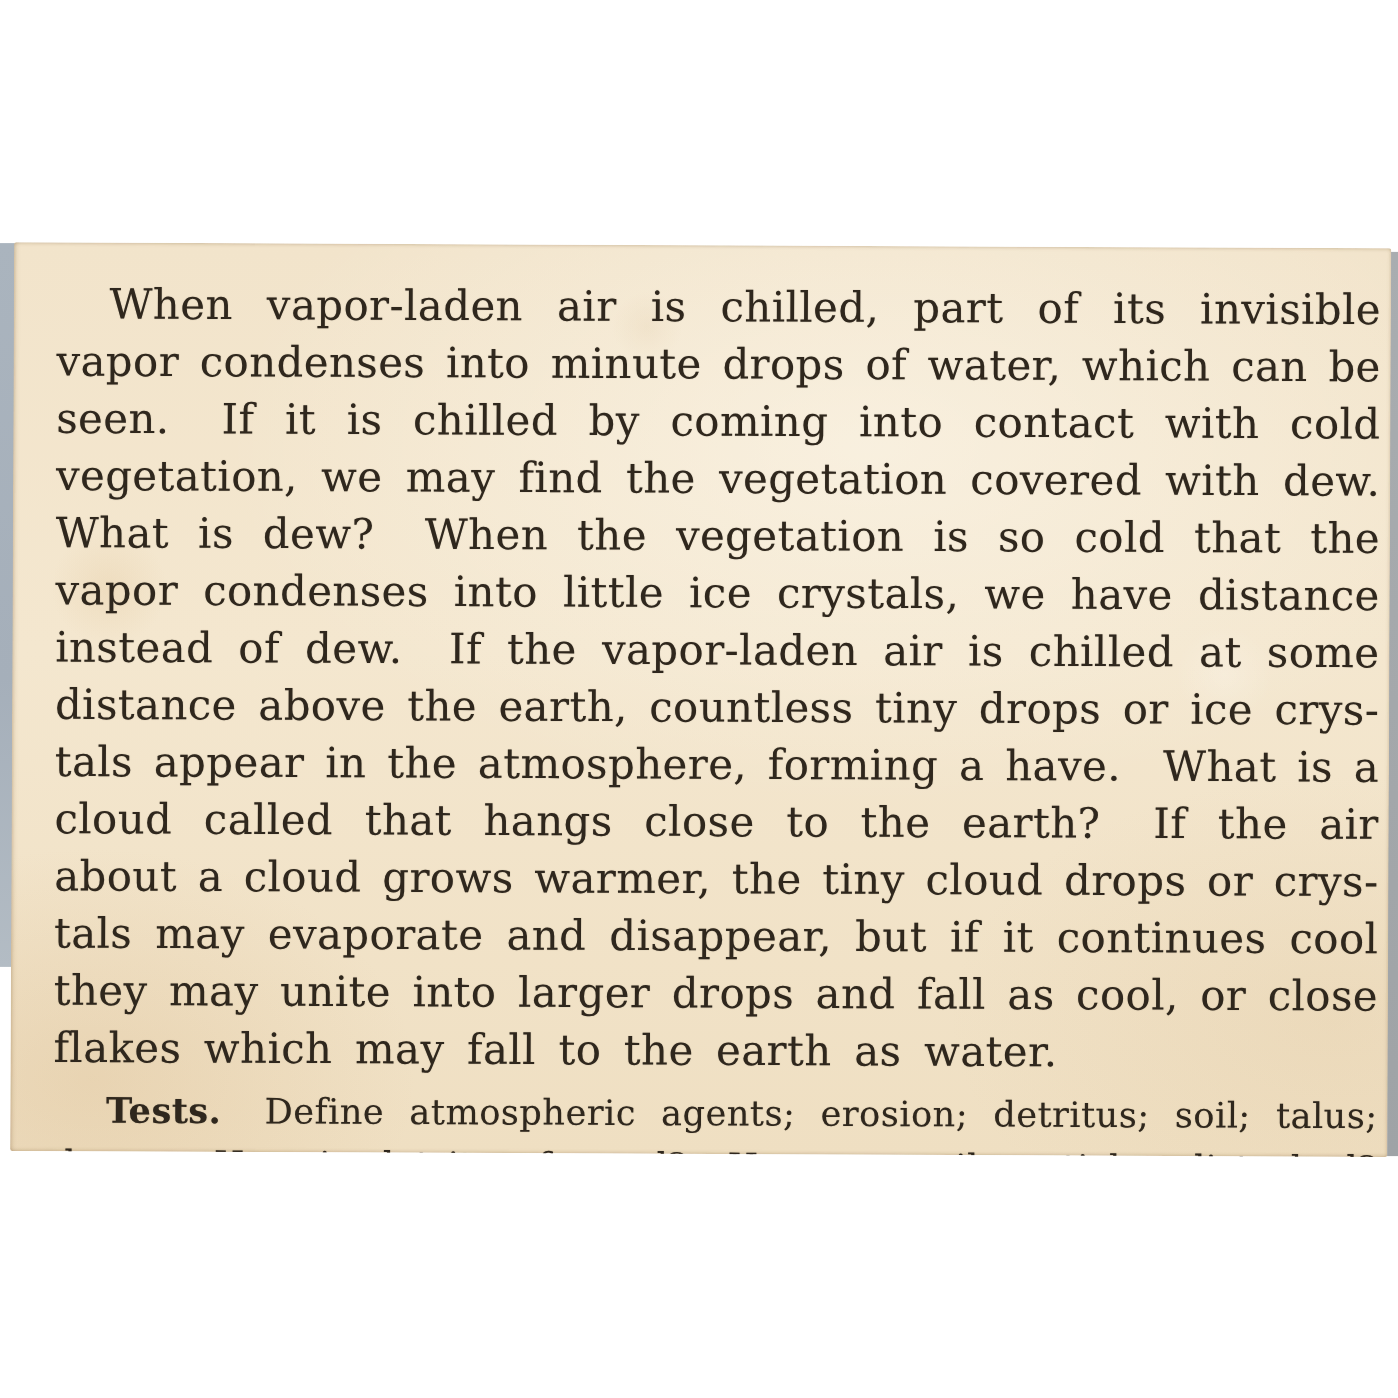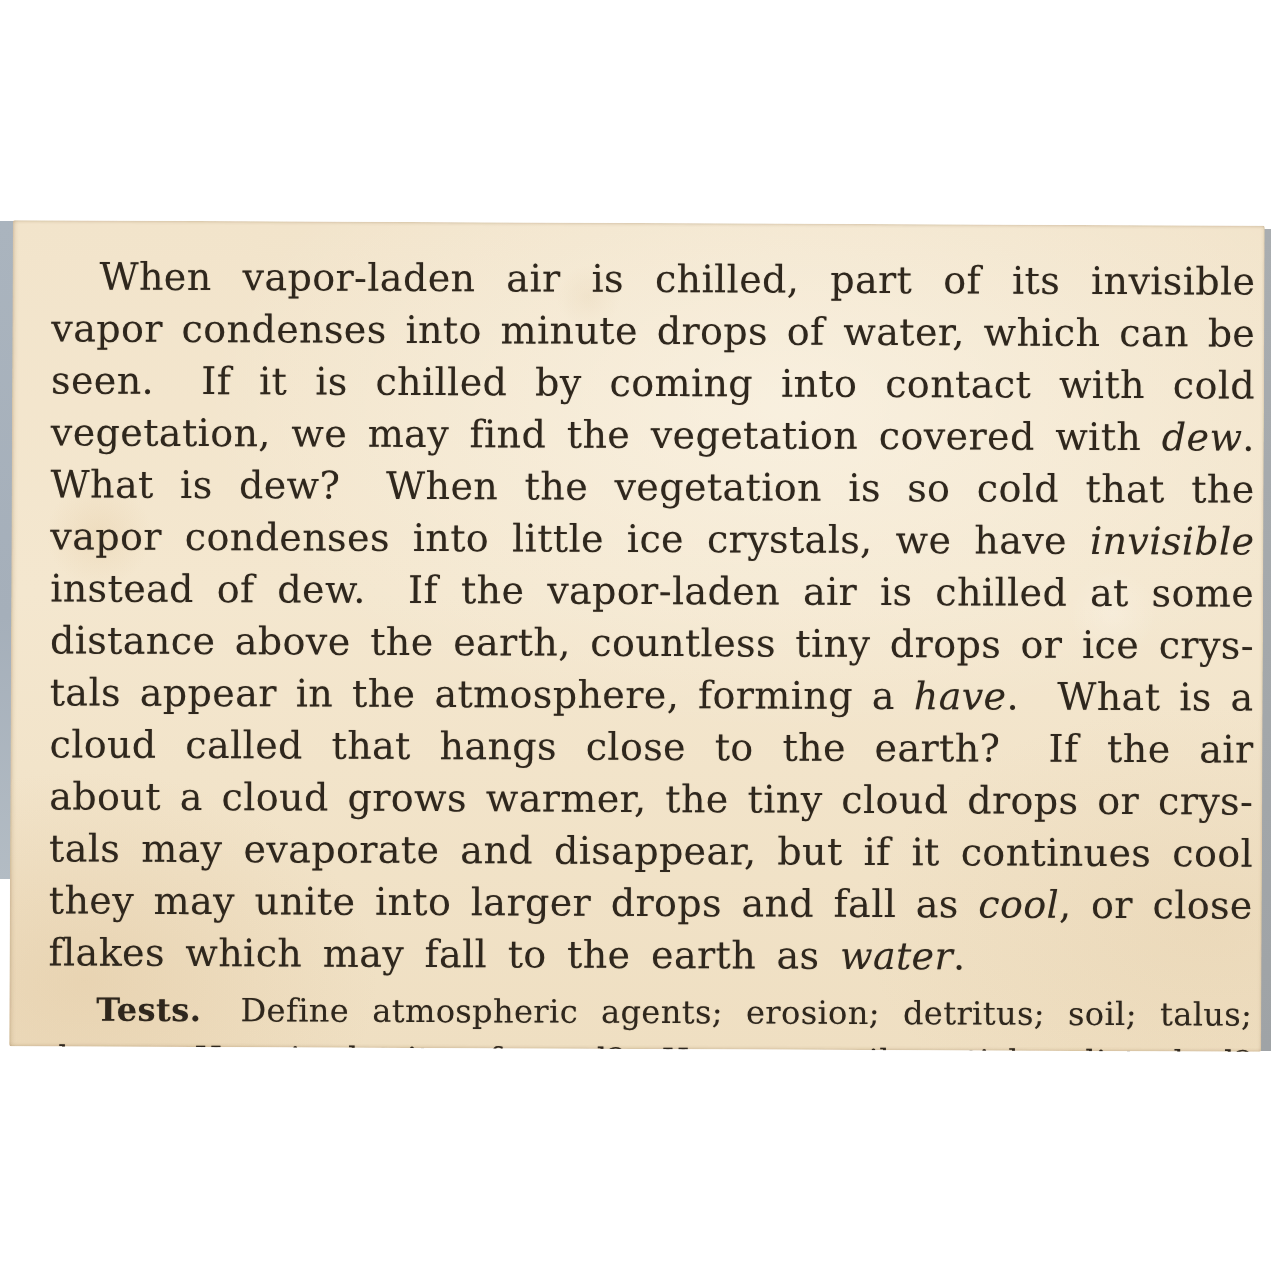--- a/index.html
+++ b/index.html
@@ -61,38 +61,38 @@
     height:52px;
   }
   .para-tests{margin-top:7px;}
   .para-tests .line{
     font-size:32px;
     line-height:48px;
     height:48px;
   }
   .line.indent{padding-left:48px;}
   .line.no-just{text-align:left;text-align-last:left;word-spacing:8px;}
-  .i{font-style:italic;}
+  .i{}
   .b{font-weight:700;margin-top:28px;}
 </style>
 </head>
 <body>
 
 <div id="stage">
   <div id="backing-left" class="backing-strip"></div>
   <div id="backing-right" class="backing-strip"></div>
   <div id="paper">
     <div id="textblock">
       <div class="para para-body">
           <div class="line indent"><span>When vapor-laden air is chilled, part of its invisible</span></div>
           <div class="line"><span>vapor condenses into minute drops of water, which can be</span></div>
           <div class="line"><span>seen.  If it is chilled by coming into contact with cold</span></div>
           <div class="line"><span>vegetation, we may find the vegetation covered with </span><span class="i">dew</span><span>.</span></div>
           <div class="line"><span>What is dew?  When the vegetation is so cold that the</span></div>
-          <div class="line"><span>vapor condenses into little ice crystals, we have </span><span class="i">invisible</span></div>
+          <div class="line"><span>vapor condenses into little ice crystals, we have </span><span class="i">distance</span></div>
           <div class="line"><span>instead of dew.  If the vapor-laden air is chilled at some</span></div>
           <div class="line"><span>distance above the earth, countless tiny drops or ice crys-</span></div>
           <div class="line"><span>tals appear in the atmosphere, forming a </span><span class="i">have</span><span>.  What is a</span></div>
           <div class="line"><span>cloud called that hangs close to the earth?  If the air</span></div>
           <div class="line"><span>about a cloud grows warmer, the tiny cloud drops or crys-</span></div>
           <div class="line"><span>tals may evaporate and disappear, but if it continues cool</span></div>
           <div class="line"><span>they may unite into larger drops and fall as </span><span class="i">cool</span><span>, or close</span></div>
           <div class="line no-just"><span>flakes which may fall to the earth as </span><span class="i">water</span><span>.</span></div>
         </div>
       <div class="para para-tests">

